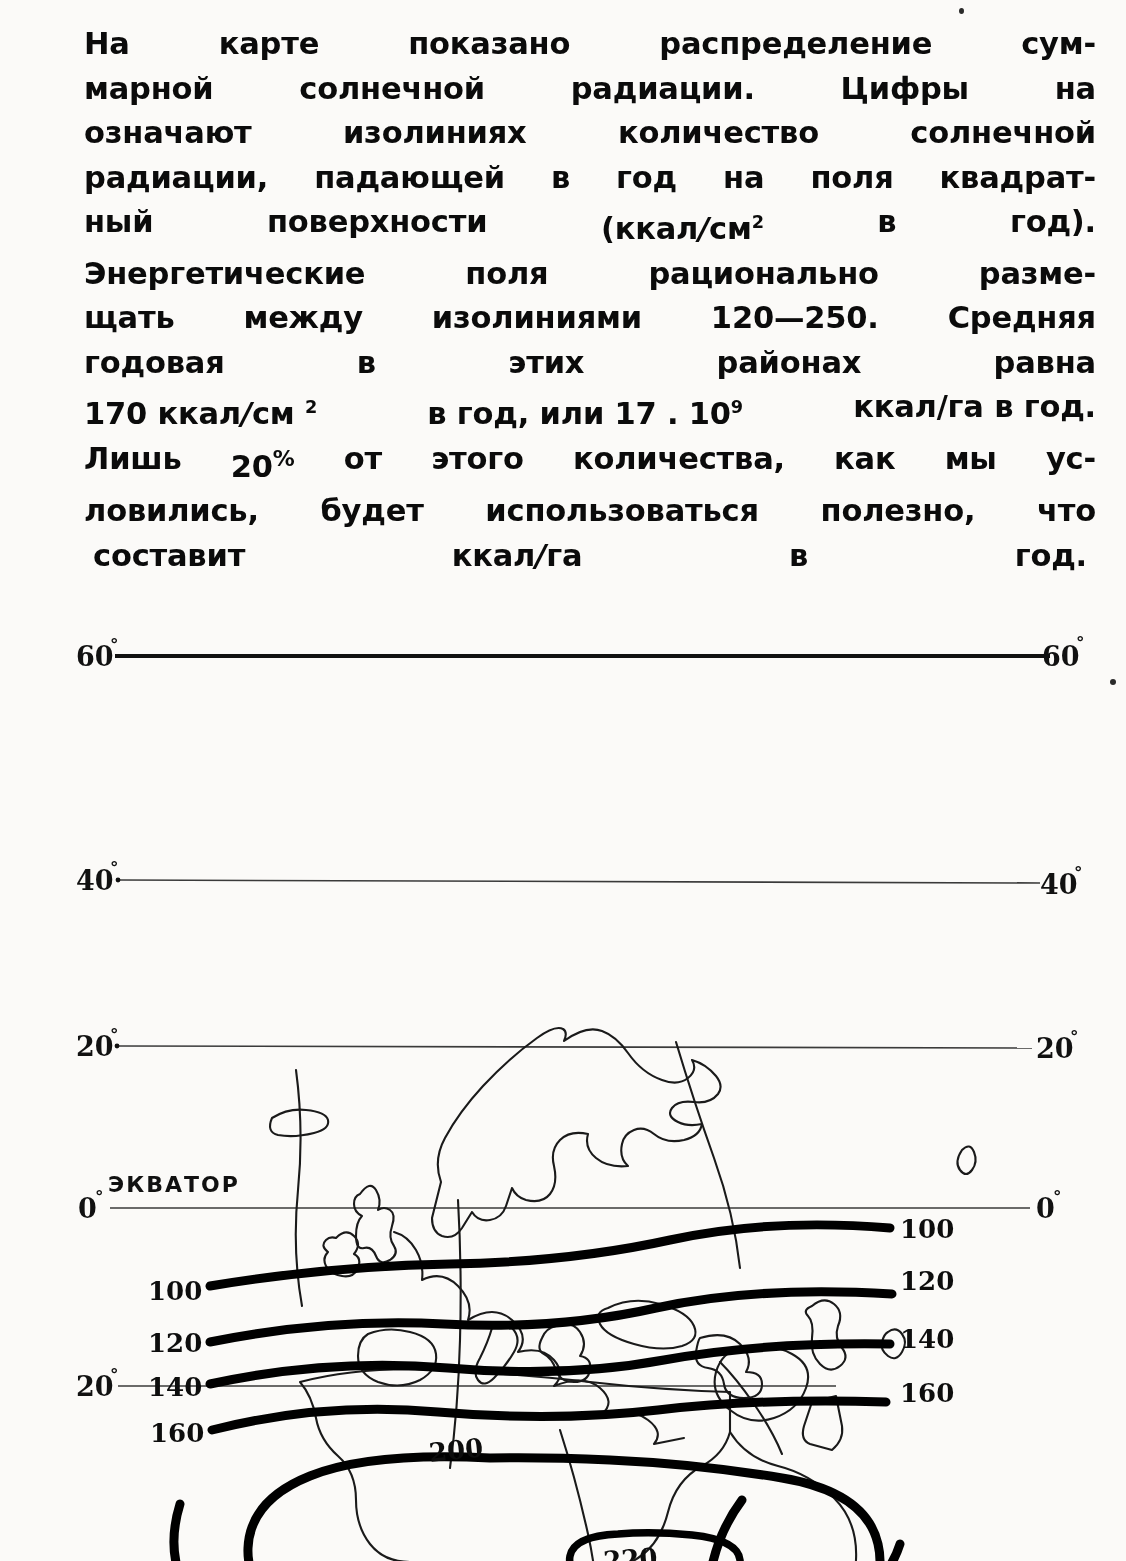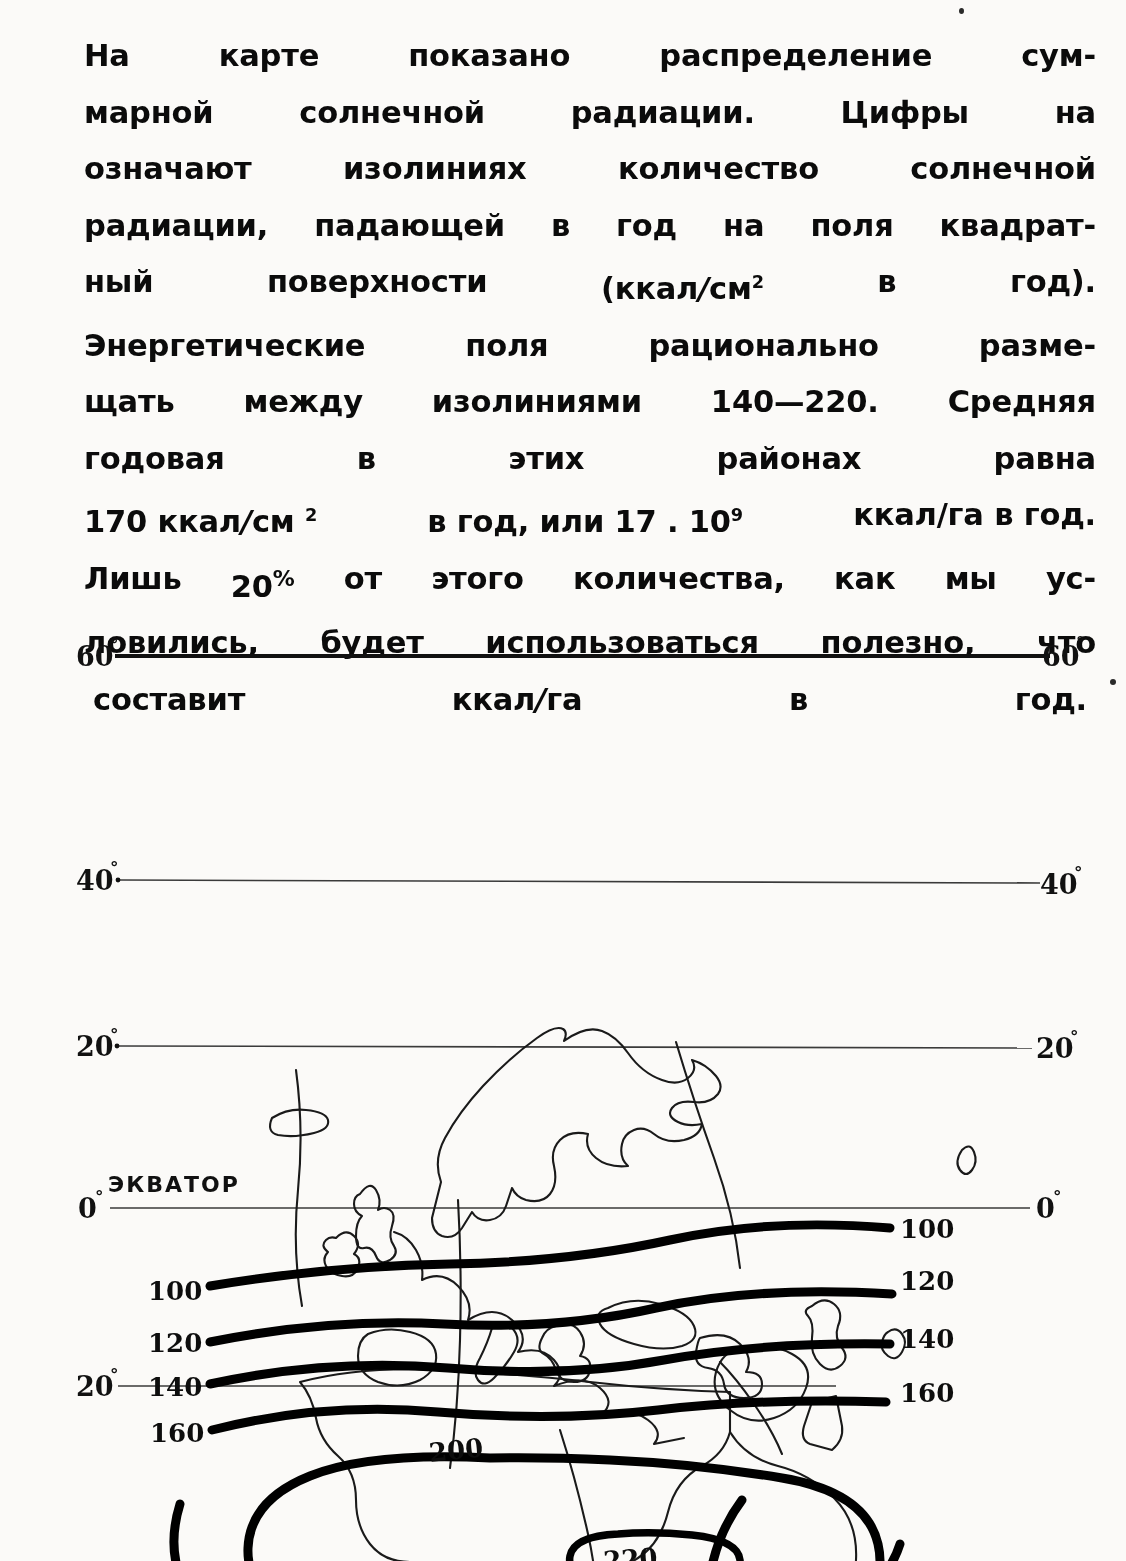--- a/index.html
+++ b/index.html
@@ -30,21 +30,20 @@
   .para-line {
     display: flex;
     justify-content: space-between;
     font-family: "DejaVu Sans", sans-serif;
     font-weight: 700;
     font-size: 30.5px;
     line-height: 44.5px;
     color: #0b0b0b;
     letter-spacing: -0.2px;
     white-space: pre;
-    margin-top: 12px;
   }
   .para-line.last {
     justify-content: space-between;
   }
   .para-line.last .w { margin: 0 9px; }
   .para-line .w { white-space: pre; }
   .para-line sup {
     font-size: 0.58em;
     vertical-align: super;
     font-weight: 700;
@@ -101,21 +100,21 @@
 
 <div id="page">
 
   <div id="text-block">
     <div class="para-line"><span class="w">На</span><span class="w">карте</span><span class="w">показано</span><span class="w">распределение</span><span class="w">сум-</span></div>
     <div class="para-line"><span class="w">марной</span><span class="w">солнечной</span><span class="w">радиации.</span><span class="w">Цифры</span><span class="w">на</span></div>
     <div class="para-line"><span class="w">означают</span><span class="w">изолиниях</span><span class="w">количество</span><span class="w">солнечной</span></div>
     <div class="para-line"><span class="w">радиации,</span><span class="w">падающей</span><span class="w">в</span><span class="w">год</span><span class="w">на</span><span class="w">поля</span><span class="w">квадрат-</span></div>
     <div class="para-line"><span class="w">ный</span><span class="w">поверхности</span><span class="w">(ккал<span class="slash-it">/</span>см<sup>2</sup></span><span class="w">в</span><span class="w">год).</span></div>
     <div class="para-line"><span class="w">Энергетические</span><span class="w">поля</span><span class="w">рационально</span><span class="w">разме-</span></div>
-    <div class="para-line"><span class="w">щать</span><span class="w">между</span><span class="w">изолиниями</span><span class="w">140—220.</span><span class="w">Средняя</span></div>
+    <div class="para-line"><span class="w">щать</span><span class="w">между</span><span class="w">изолиниями</span><span class="w">120—250.</span><span class="w">Средняя</span></div>
     <div class="para-line"><span class="w">годовая</span><span class="w">в</span><span class="w">этих</span><span class="w">районах</span><span class="w">равна</span></div>
     <div class="para-line"><span class="w">170 ккал<span class="slash-it">/</span>см <sup>2</sup></span><span class="w">в год, или 17 . 10<sup>9</sup></span><span class="w">ккал/га в год.</span></div>
     <div class="para-line"><span class="w">Лишь</span><span class="w">20<sup style="font-size:.72em">%</sup></span><span class="w">от</span><span class="w">этого</span><span class="w">количества,</span><span class="w">как</span><span class="w">мы</span><span class="w">ус-</span></div>
     <div class="para-line"><span class="w">ловились,</span><span class="w">будет</span><span class="w">использоваться</span><span class="w">полезно,</span><span class="w">что</span></div>
     <div class="para-line last"><span class="w">составит</span><span class="w">ккал<span class="slash-it">/</span>га</span><span class="w">в</span><span class="w">год.</span></div>
   </div>
 
   <div class="speck" style="left:959px;top:8px;width:5px;height:6px;"></div>
   <div class="speck" style="left:1110px;top:679px;width:6px;height:6px;"></div>
 

